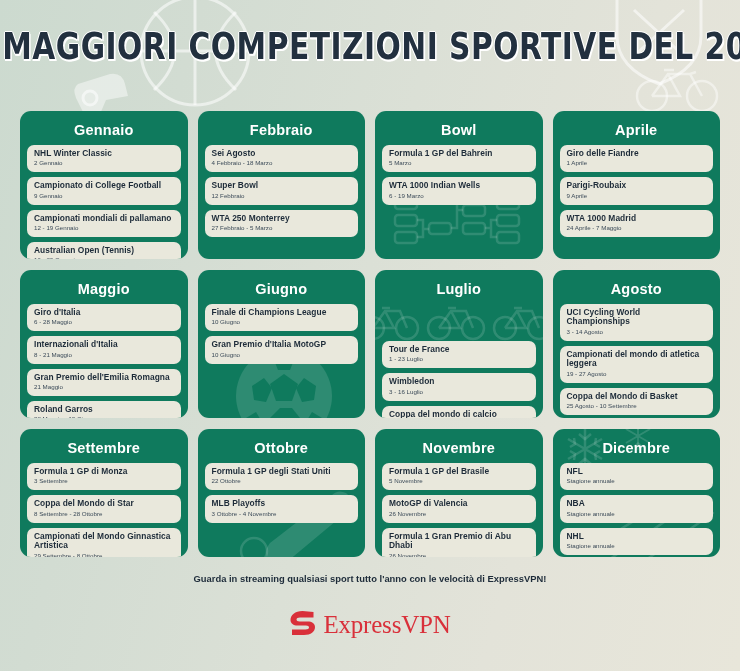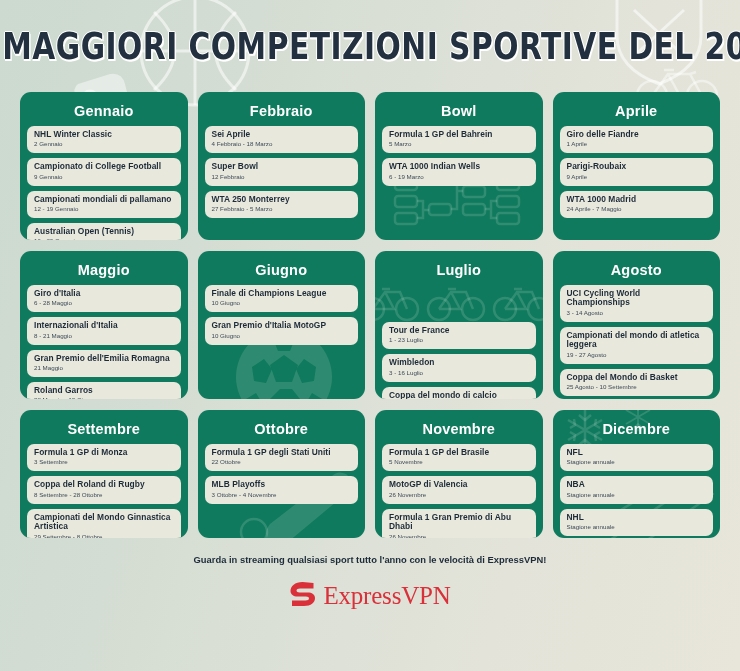--- a/index.html
+++ b/index.html
@@ -62,20 +62,21 @@
     white-space: nowrap;
   }
 
   
   .grid {
     display: grid;
     grid-template-columns: repeat(4, 1fr);
     grid-template-rows: 148px 148px 128px;
     column-gap: 10px;
     row-gap: 11px;
+    margin-top: 19px;
   }
 
   .month-card {
     background: #0f7a5d;
     border-radius: 11px;
     padding: 7px 7px 8px 7px;
     position: relative;
     overflow: hidden;
     display: flex;
     flex-direction: column;
@@ -140,21 +141,21 @@
     justify-content: flex-start;
     padding-top: 16px;
   }
   .footer-tagline {
     color: #1d2b39;
     font-size: 9.4px;
     font-weight: 700;
     text-align: center;
   }
   .logo-row {
-    margin-top: 16px;
+    margin-top: 26px;
     display: flex;
     align-items: center;
     gap: 7px;
   }
   .logo-mark { width: 27px; height: 29px; display: block; }
   .logo-text {
     font-family: "Liberation Serif", serif;
     font-size: 25px;
     color: #d9303a;
     letter-spacing: -0.2px;
@@ -215,21 +216,21 @@
           <span class="event-name">Australian Open (Tennis)</span>
           <span class="event-date">16 - 30 Gennaio</span>
         </div>
       </div>
     </div>
 
     <div class="month-card">
       <div class="month-name">Febbraio</div>
       <div class="events">
         <div class="event">
-          <span class="event-name">Sei Aprile</span>
+          <span class="event-name">Sei Agosto</span>
           <span class="event-date">4 Febbraio - 18 Marzo</span>
         </div>
         <div class="event">
           <span class="event-name">Super Bowl</span>
           <span class="event-date">12 Febbraio</span>
         </div>
         <div class="event">
           <span class="event-name">WTA 250 Monterrey</span>
           <span class="event-date">27 Febbraio - 5 Marzo</span>
         </div>
@@ -393,21 +394,21 @@
     </div>
 
     <div class="month-card">
       <div class="month-name">Settembre</div>
       <div class="events">
         <div class="event">
           <span class="event-name">Formula 1 GP di Monza</span>
           <span class="event-date">3 Settembre</span>
         </div>
         <div class="event">
-          <span class="event-name">Coppa del Roland di Rugby</span>
+          <span class="event-name">Coppa del Mondo di Star</span>
           <span class="event-date">8 Settembre - 28 Ottobre</span>
         </div>
         <div class="event">
           <span class="event-name">Campionati del Mondo Ginnastica Artistica</span>
           <span class="event-date">29 Settembre - 8 Ottobre</span>
         </div>
       </div>
     </div>
 
     <div class="month-card">

